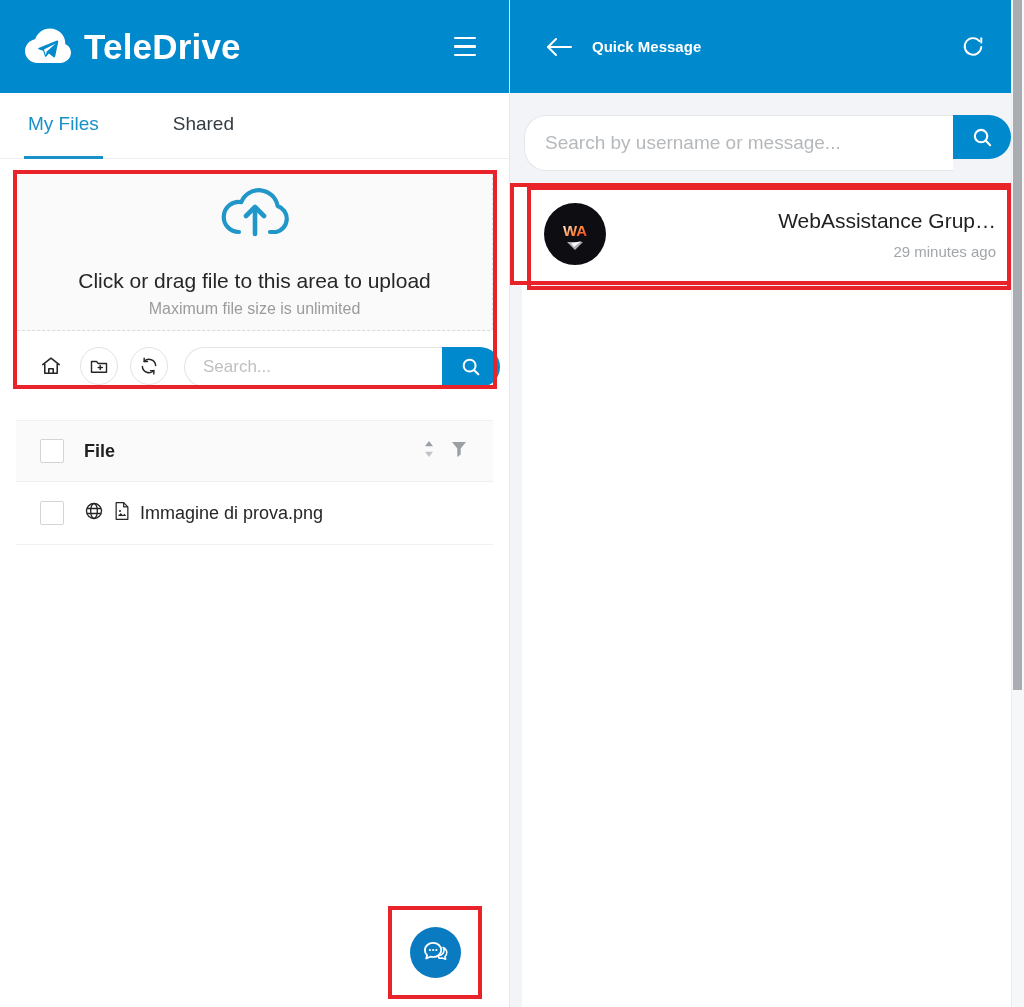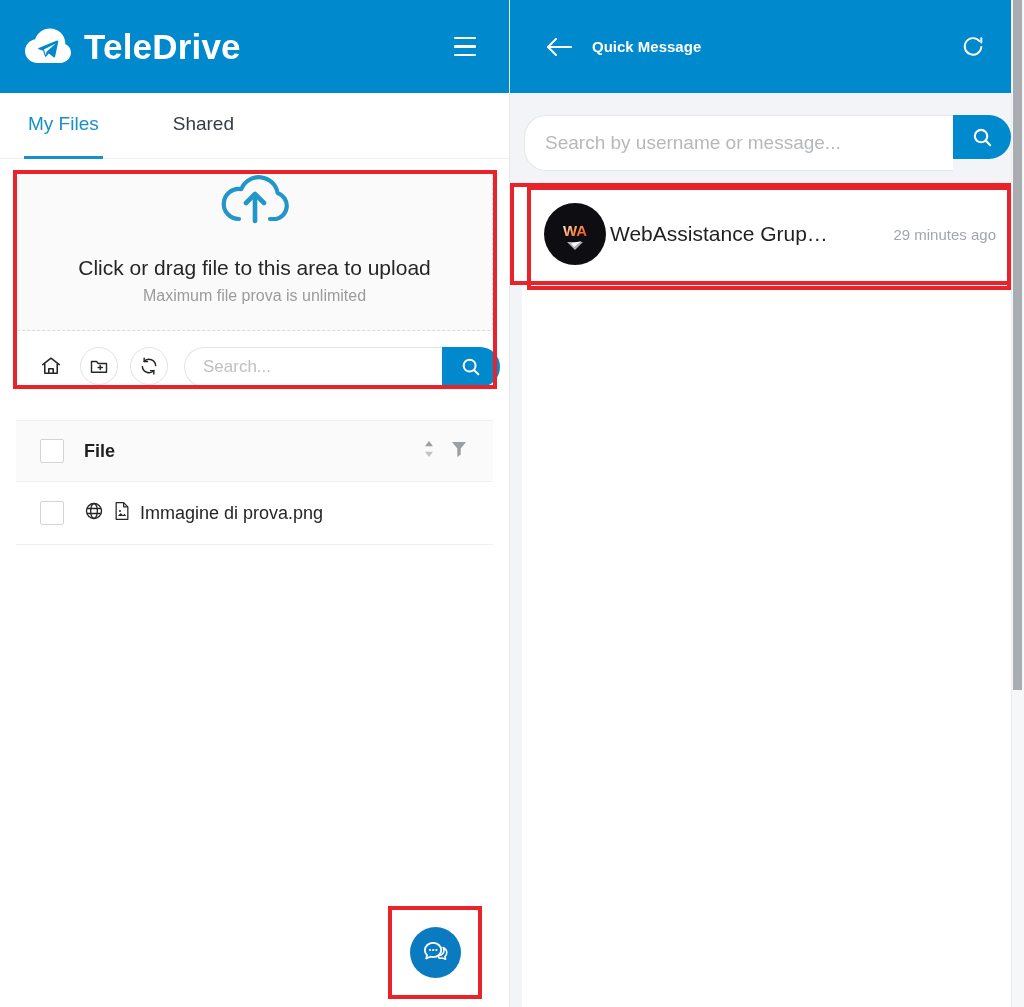--- a/index.html
+++ b/index.html
@@ -55,21 +55,21 @@
     height: 3px; background: #1890c8;
   }
 
   
   .upload-wrap { position: relative; margin: 11px 16px 0 16px; }
   .dropzone {
     border: 1px dashed #d9d9d9; border-radius: 3px;
     background: #fafafa;
     height: 161px;
     display: flex; flex-direction: column;
-    align-items: center; 
+    align-items: center; justify-content: center;
     cursor: pointer;
   }
   .cloud-upload-icon { margin-bottom: 26px; }
   .dz-title { font-size: 21px; color: #262626; margin-bottom: 7px; }
   .dz-hint { font-size: 16px; color: #9b9b9b; }
 
   
   .toolbar {
     display: flex; align-items: flex-start; gap: 12px;
     padding: 16px 17px 0 34px;
@@ -182,21 +182,21 @@
   .msg-item {
     display: flex; align-items: center; padding: 16px 14px 16px 30px;
     gap: 4px; background: #fff; cursor: pointer;
   }
   .avatar {
     width: 62px; height: 62px; border-radius: 50%;
     background: #0d0d12; flex: 0 0 62px; position: relative;
     display: flex; align-items: center; justify-content: center;
   }
   .msg-body { flex: 1 1 auto; min-width: 0; }
-  .msg-row1 { display: flex; align-items: center; gap: 10px; }
+  .msg-row1 { display: flex; align-items: flex-end; gap: 10px; flex-direction: column; }
   .msg-title {
     font-size: 21px; color: #1f1f1f; white-space: nowrap;
     overflow: hidden; text-overflow: ellipsis; max-width: 235px;
   }
   .msg-time { font-size: 15px; color: #a2a6aa; white-space: nowrap; margin-left: auto; }
   .msg-row2 { display: flex; align-items: center; margin-top: 9px; gap: 8px; }
   .msg-preview {
     font-size: 19px; color: #5a5f63; white-space: nowrap;
     overflow: hidden; text-overflow: ellipsis; flex: 1 1 auto;
   }
@@ -258,21 +258,21 @@
     <div class="upload-wrap">
       <div class="dropzone">
         <span class="cloud-upload-icon">
           <svg width="72" height="55" viewBox="0 0 72 55">
             <path d="M20 48a15 15 0 1 1 2.2-29.8A19 19 0 0 1 58.6 22 13.5 13.5 0 0 1 57 48h-6" fill="none" stroke="#2196c9" stroke-width="4.2" stroke-linecap="round" stroke-linejoin="round"></path>
             <path d="M36 50V24" fill="none" stroke="#2196c9" stroke-width="4.6" stroke-linecap="round"></path>
             <path d="M27 32l9-9 9 9" fill="none" stroke="#2196c9" stroke-width="4.6" stroke-linecap="round" stroke-linejoin="round"></path>
           </svg>
         </span>
         <div class="dz-title">Click or drag file to this area to upload</div>
-        <div class="dz-hint">Maximum file prova is unlimited</div>
+        <div class="dz-hint">Maximum file size is unlimited</div>
       </div>
     </div>
 
     <div class="toolbar">
       <button class="icon-btn bare">
         <svg width="22" height="22" viewBox="0 0 24 24" fill="none" stroke="#262626" stroke-width="1.7" stroke-linecap="round" stroke-linejoin="round">
           <path d="M3 10.5 12 3.5l9 7"></path>
             <path d="M5.2 10v10h13.6V10"></path>
             <path d="M9.6 20v-5h4.8v5"></path>
         </svg>

